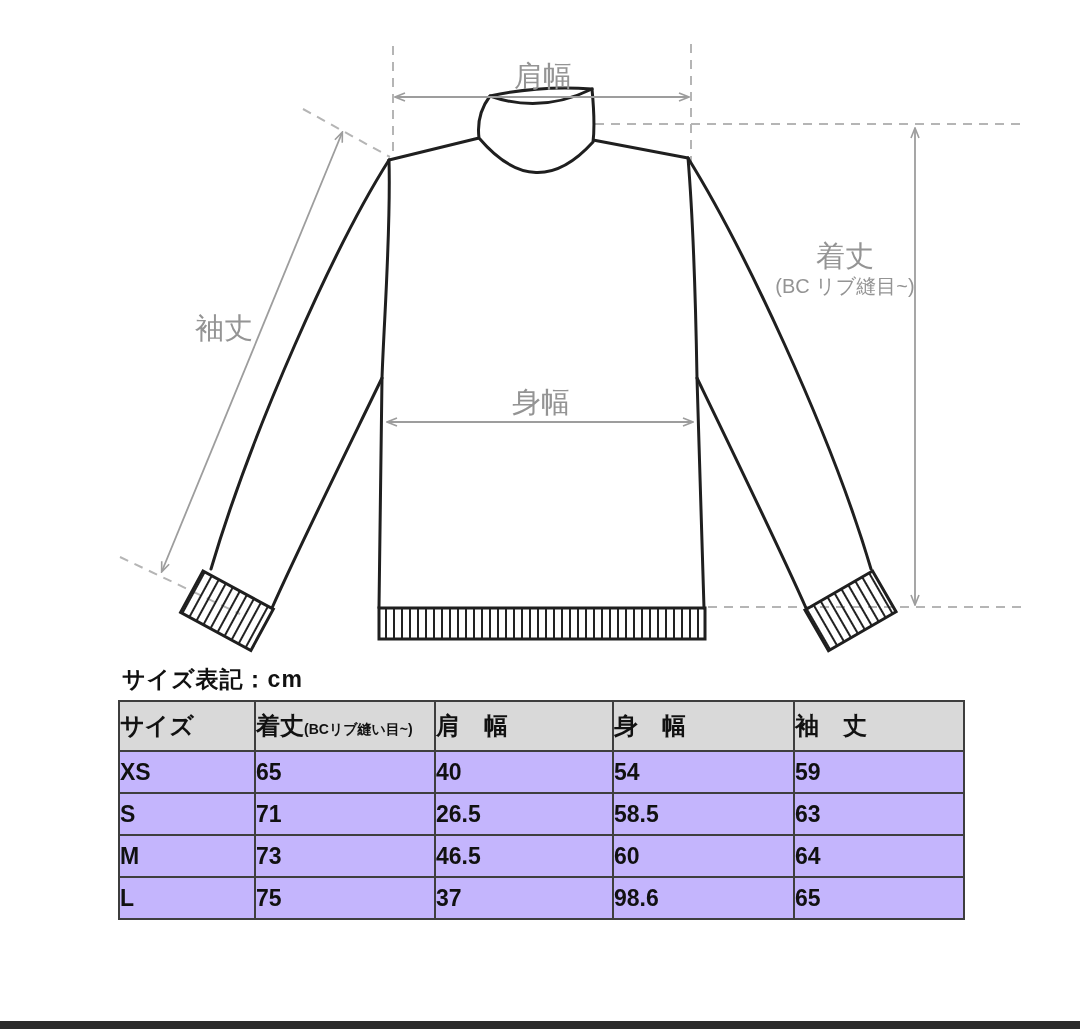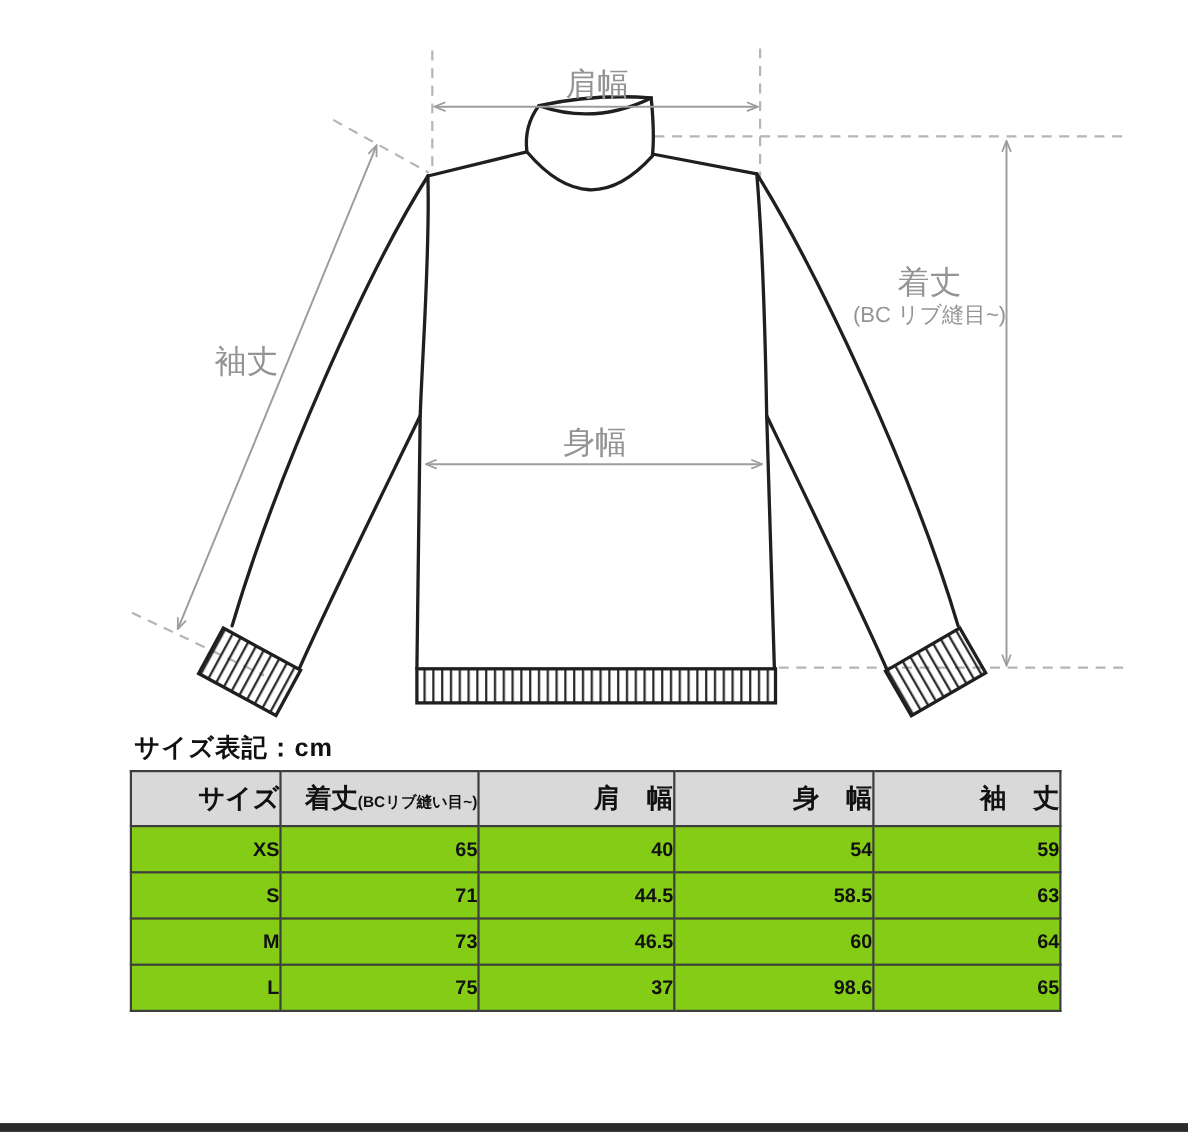--- a/index.html
+++ b/index.html
@@ -10,28 +10,28 @@
   .diagram-wrap{position:absolute;left:0;top:0;width:1080px;height:660px;}
   .caption{
     position:absolute;left:122px;top:664px;font-size:23px;font-weight:bold;color:#111;
     letter-spacing:1px;
   }
   table.size-table{
     position:absolute;left:118px;top:700px;border-collapse:collapse;table-layout:fixed;
     width:845px;
   }
   table.size-table th,table.size-table td{
-    border:2px solid #3e3e3e;text-align:right;vertical-align:middle;color:#111;
+    border:2px solid #3e3e3e;text-align:left;vertical-align:middle;color:#111;
     padding:0;
   }
   table.size-table th{
     background:#d9d9d9;height:48px;font-size:24px;font-weight:bold;
   }
   table.size-table th .hdr-note{font-size:14px;font-weight:bold;letter-spacing:0;}
-  table.size-table td{height:40px;font-size:18px;font-weight:bold;background:#84cc16;}
+  table.size-table td{height:40px;font-size:23px;font-weight:bold;background:#c4b5fd;}
   .col-size{width:136px;}
   .col-a{width:180px;}
   .col-b{width:178px;}
   .col-c{width:181px;}
   .col-d{width:170px;}
   .bottom-bar{
     position:absolute;left:0;bottom:0;width:1080px;height:8px;background:#2b2b2b;
   }
   svg text{font-family:"Liberation Sans","DejaVu Sans",sans-serif;}
   .m-label{fill:#949494;font-size:29px;}
@@ -127,21 +127,21 @@
     <tr>
       <td>XS</td>
       <td>65</td>
       <td>40</td>
       <td>54</td>
       <td>59</td>
     </tr>
     <tr>
       <td>S</td>
       <td>71</td>
-      <td>44.5</td>
+      <td>26.5</td>
       <td>58.5</td>
       <td>63</td>
     </tr>
     <tr>
       <td>M</td>
       <td>73</td>
       <td>46.5</td>
       <td>60</td>
       <td>64</td>
     </tr>

